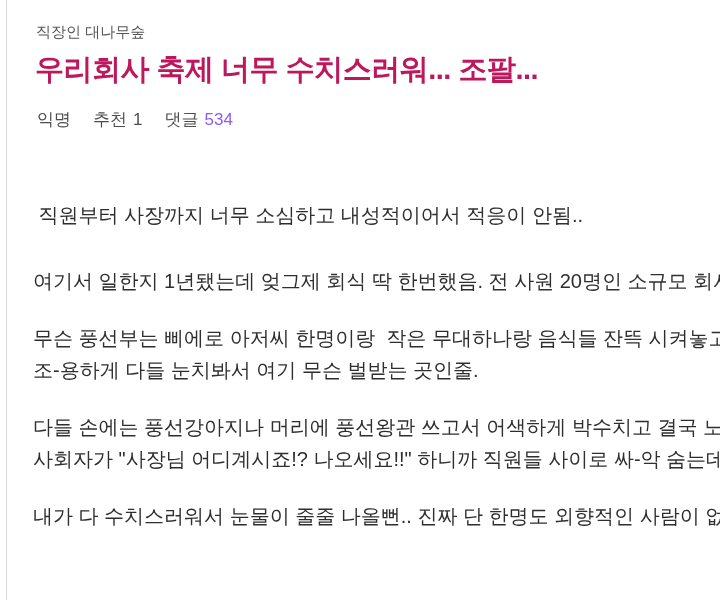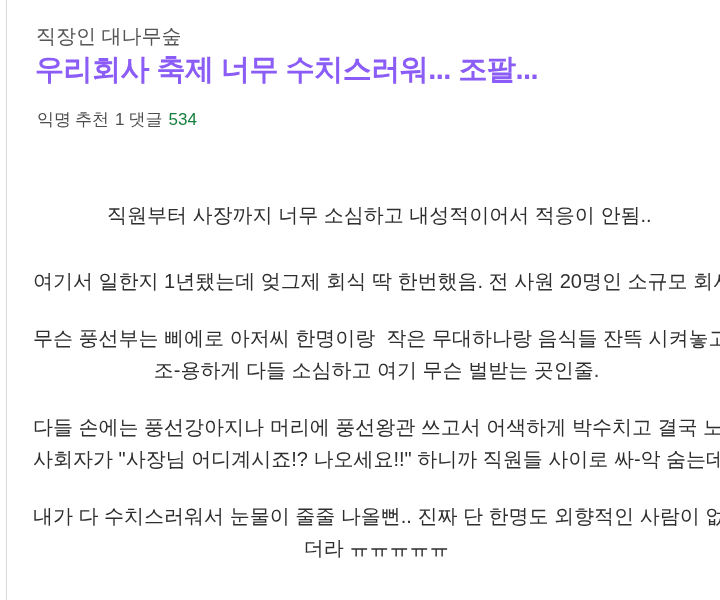--- a/index.html
+++ b/index.html
@@ -13,55 +13,55 @@
   }
   .left-rule {
     position: absolute;
     left: 6px; top: 0;
     width: 1px; height: 600px;
     background: #d8d8d8;
   }
   .board {
     position: absolute;
     left: 36px; top: 23px;
-    font-size: 20px;
+    font-size: 15px;
     color: #555555;
     white-space: nowrap;
   }
   .title {
     position: absolute;
     left: 35px; top: 50px;
     font-size: 29px;
     font-weight: 700;
     letter-spacing: -0.5px;
-    color: #8b5cf6;
+    color: #be185d;
     white-space: nowrap;
   }
   .meta {
     position: absolute;
     left: 37px; top: 108px;
     display: flex;
     align-items: baseline;
-    gap: 4px;
+    gap: 22px;
     font-size: 17px;
     color: #4d4d4d;
     white-space: nowrap;
   }
   .meta .pair { display: flex; gap: 6px; align-items: baseline; text-align: center; }
-  .comment-count { color: #15803d; }
+  .comment-count { color: #8b5cf6; }
   .content {
     position: absolute;
     left: 33px; top: 199px;
     width: 687px;
     overflow: hidden;
     font-size: 20px;
     line-height: 32px;
     color: #2e2e2e;
   }
-  .para { margin: 0 0 25px 0; text-align: center; }
+  .para { margin: 0 0 25px 0; }
   .para.first { margin-bottom: 34px; }
   .line { white-space: pre; }
 </style>
 </head>
 <body>
 
 <div class="page">
   <div class="left-rule"></div>
 
   <div class="board">직장인 대나무숲</div>
@@ -82,24 +82,23 @@
 
   <div class="content">
     <div class="para first">
       <div class="line"> 직원부터 사장까지 너무 소심하고 내성적이어서 적응이 안됨..</div>
     </div>
     <div class="para">
       <div class="line">여기서 일한지 1년됐는데 엊그제 회식 딱 한번했음. 전 사원 20명인 소규모 회사고,회사 창립</div>
     </div>
     <div class="para">
       <div class="line">무슨 풍선부는 삐에로 아저씨 한명이랑  작은 무대하나랑 음식들 잔뜩 시켜놓고 사회자 한명</div>
-      <div class="line">조-용하게 다들 소심하고 여기 무슨 벌받는 곳인줄.</div>
+      <div class="line">조-용하게 다들 눈치봐서 여기 무슨 벌받는 곳인줄.</div>
     </div>
     <div class="para">
       <div class="line">다들 손에는 풍선강아지나 머리에 풍선왕관 쓰고서 어색하게 박수치고 결국 노래도 사회자가</div>
       <div class="line">사회자가 "사장님 어디계시죠!? 나오세요!!" 하니까 직원들 사이로 싸-악 숨는데 다들 자기 나</div>
     </div>
     <div class="para">
       <div class="line">내가 다 수치스러워서 눈물이 줄줄 나올뻔.. 진짜 단 한명도 외향적인 사람이 없음ㅠㅠㅠㅠ더</div>
-      <div class="line">더라 ㅠㅠㅠㅠㅠ</div>
     </div>
   </div>
 </div>
 
 </body></html>

